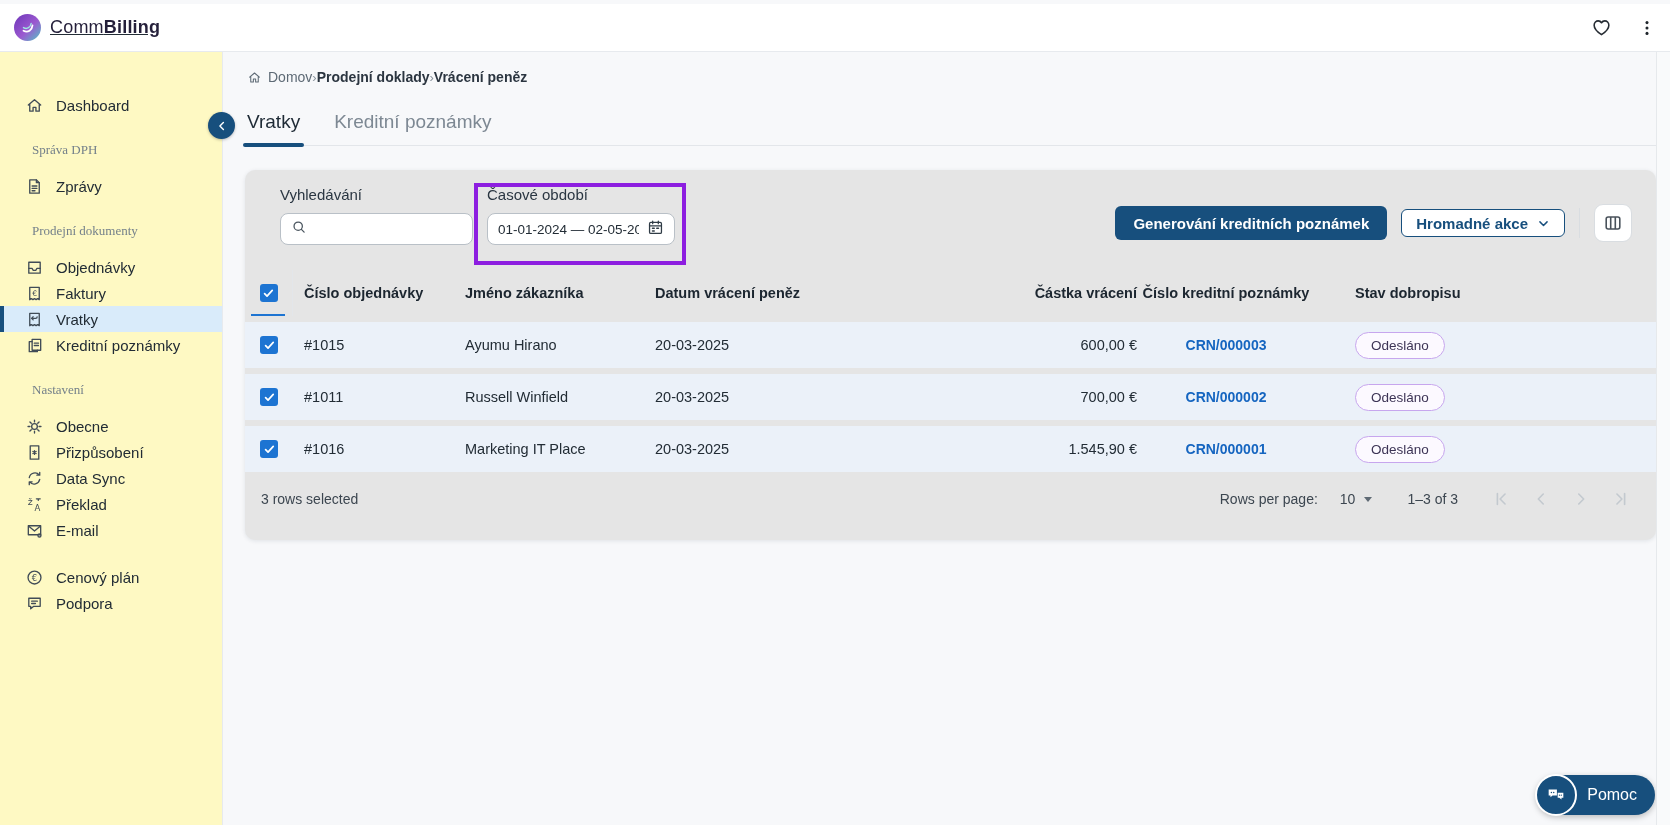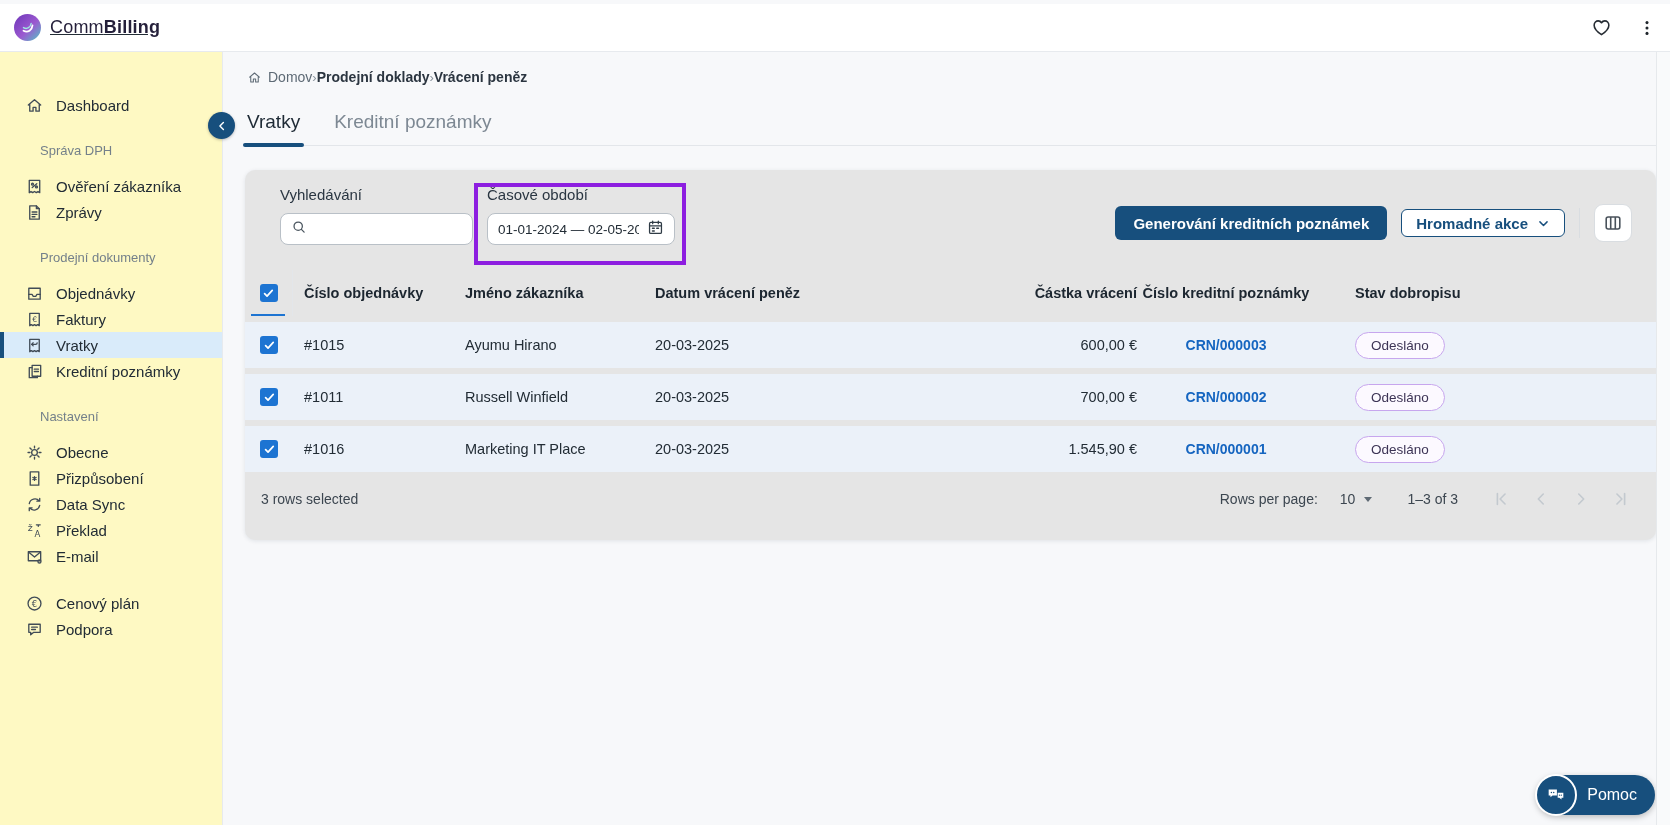--- a/index.html
+++ b/index.html
@@ -26,22 +26,22 @@
   .sidebar { position:absolute; left:0; top:48px; bottom:0; width:223px; background:#fef9c3;
     border-right:1px solid #e7eaee; padding-top:44px; z-index:20; }
   .collapse-btn { position:absolute; top:64px; right:-13px; width:27px; height:27px; border-radius:50%;
     background:#174f7d; border:none; color:#fff; cursor:pointer; display:flex; align-items:center;
     justify-content:center; box-shadow:0 1px 3px rgba(0,0,0,.25); }
   .nav-item { display:flex; align-items:center; gap:12px; height:26px; padding-left:24px;
     font-size:15px; color:#222c35; cursor:pointer; position:relative; }
   .nav-item + .nav-item { margin-top:0; }
   .nav-item.active { background:#d9ebfa; }
   .nav-item.active::before { content:""; position:absolute; left:0; top:0; bottom:0; width:4px; background:#174f7d; }
-  .nav-section { padding-left:40px; font-size:13px; color:#74808a; height:18px;
-    display:flex; align-items:center; }
+  .nav-section { padding-left:32px; font-size:13px; color:#74808a; height:18px;
+    display:flex; align-items:center;font-family:Liberation Serif, serif; }
   .nav-gap-sm { height:14px; } .nav-gap-md { height:21px; } .nav-gap-lg { height:23px; }
   .nav-icon { width:20px; display:flex; justify-content:center; flex:0 0 20px; }
   svg.sic { stroke:#414c57; fill:none; stroke-width:1.4; stroke-linecap:round; stroke-linejoin:round; }
   svg.sic text { stroke:none; fill:#414c57; font-family:"DejaVu Sans", sans-serif; }
 
   
   .main { position:absolute; left:223px; top:48px; right:0; bottom:0; }
   .breadcrumb { display:flex; align-items:center; padding:21px 0 0 24px; font-size:14px; }
   .crumb-home { display:flex; align-items:center; gap:6px; color:#5e6a75; }
   .crumb { color:#5e6a75; }
@@ -166,31 +166,20 @@
           <path d="M3.5 9.5 10 4l6.5 5.5M5 8.5V16h3.5v-4h3v4H15V8.5"></path>
         </svg>
       </span>
     <span>Dashboard</span>
   </div>
 
   <div class="nav-gap-lg"></div>
   <div class="nav-section">Správa DPH</div>
   <div class="nav-gap-sm"></div>
 
-  <div class="nav-item">
-    <span class="nav-icon">
-        <svg class="sic" width="19" height="19" viewBox="0 0 20 20">
-          <path d="M4.5 3.5h11v13l-1.8-1.2-1.8 1.2-1.9-1.2-1.9 1.2-1.8-1.2-1.8 1.2z"></path>
-          <path d="M7.6 11 12.4 7"></path>
-          <circle cx="7.9" cy="7.5" r="1"></circle>
-          <circle cx="12.1" cy="10.5" r="1"></circle>
-        </svg>
-      </span>
-    <span>Ověření zákazníka</span>
-  </div>
   <div class="nav-item" style="margin-top:0;">
     <span class="nav-icon">
         <svg class="sic" width="19" height="19" viewBox="0 0 20 20">
           <path d="M5 3h7l3 3v11H5z"></path>
           <path d="M12 3v3h3"></path>
           <path d="M7.5 9.5h5M7.5 12h5M7.5 14.5h3"></path>
         </svg>
       </span>
     <span>Zprávy</span>
   </div>

